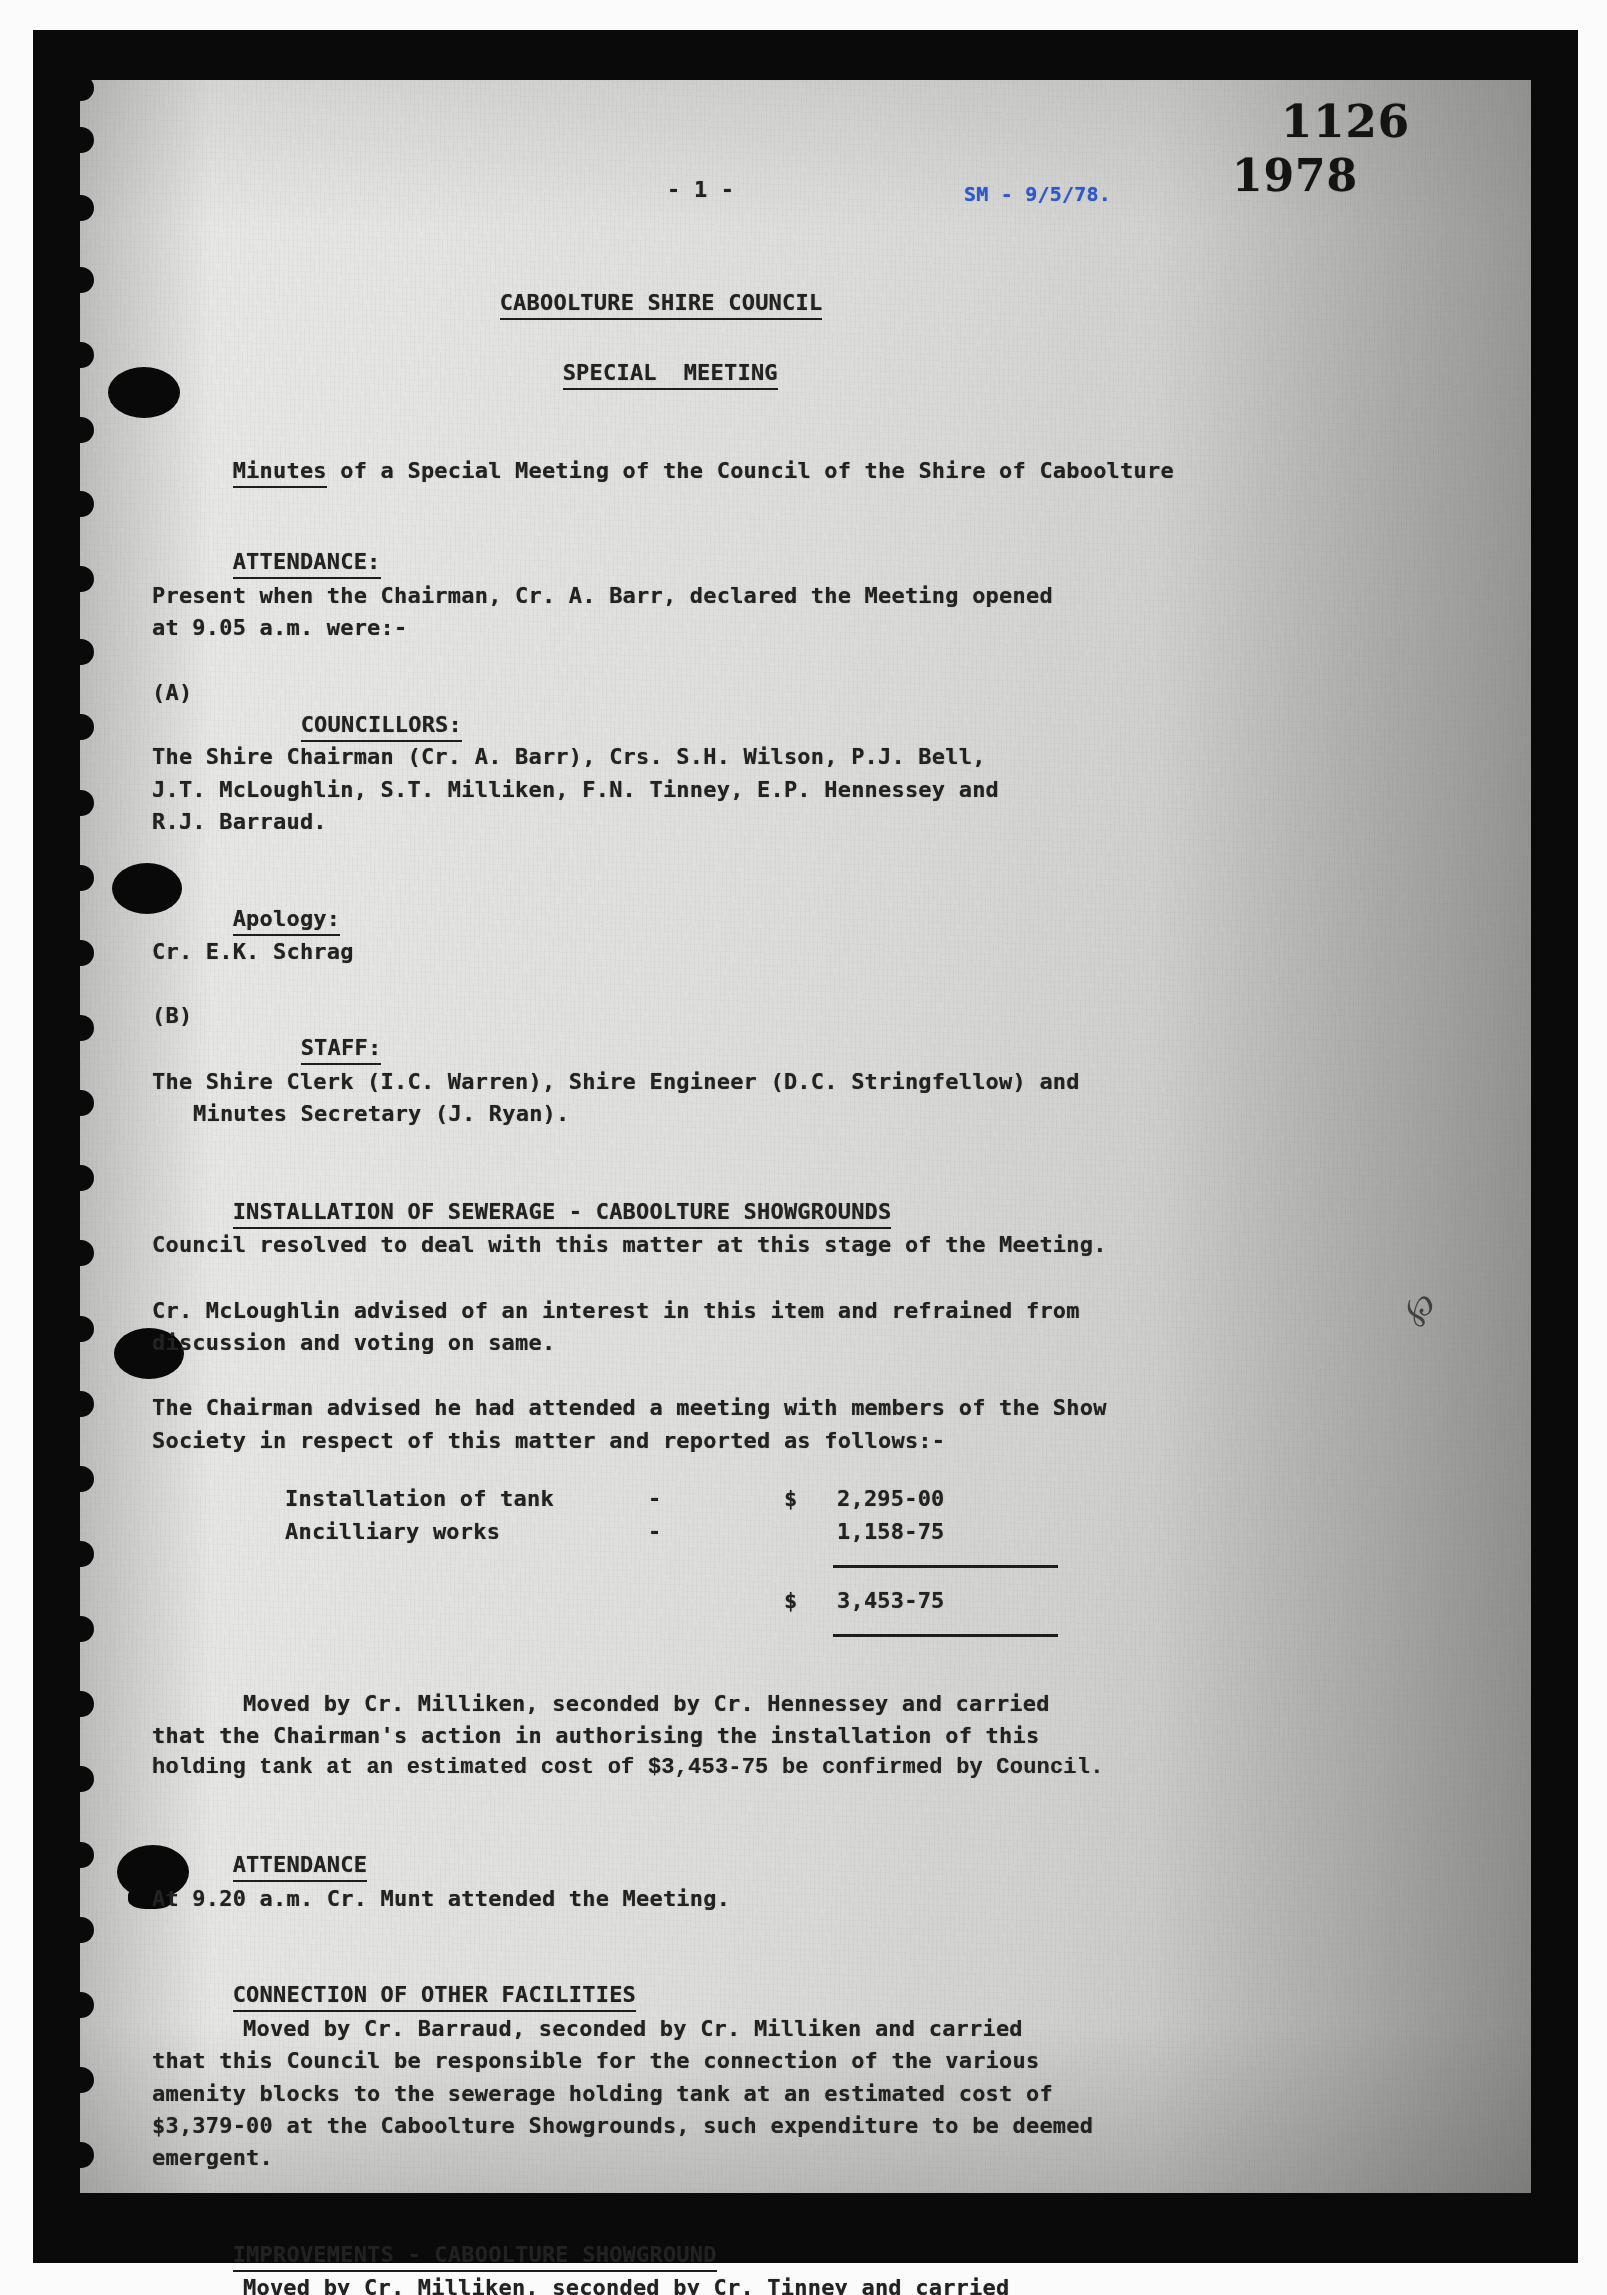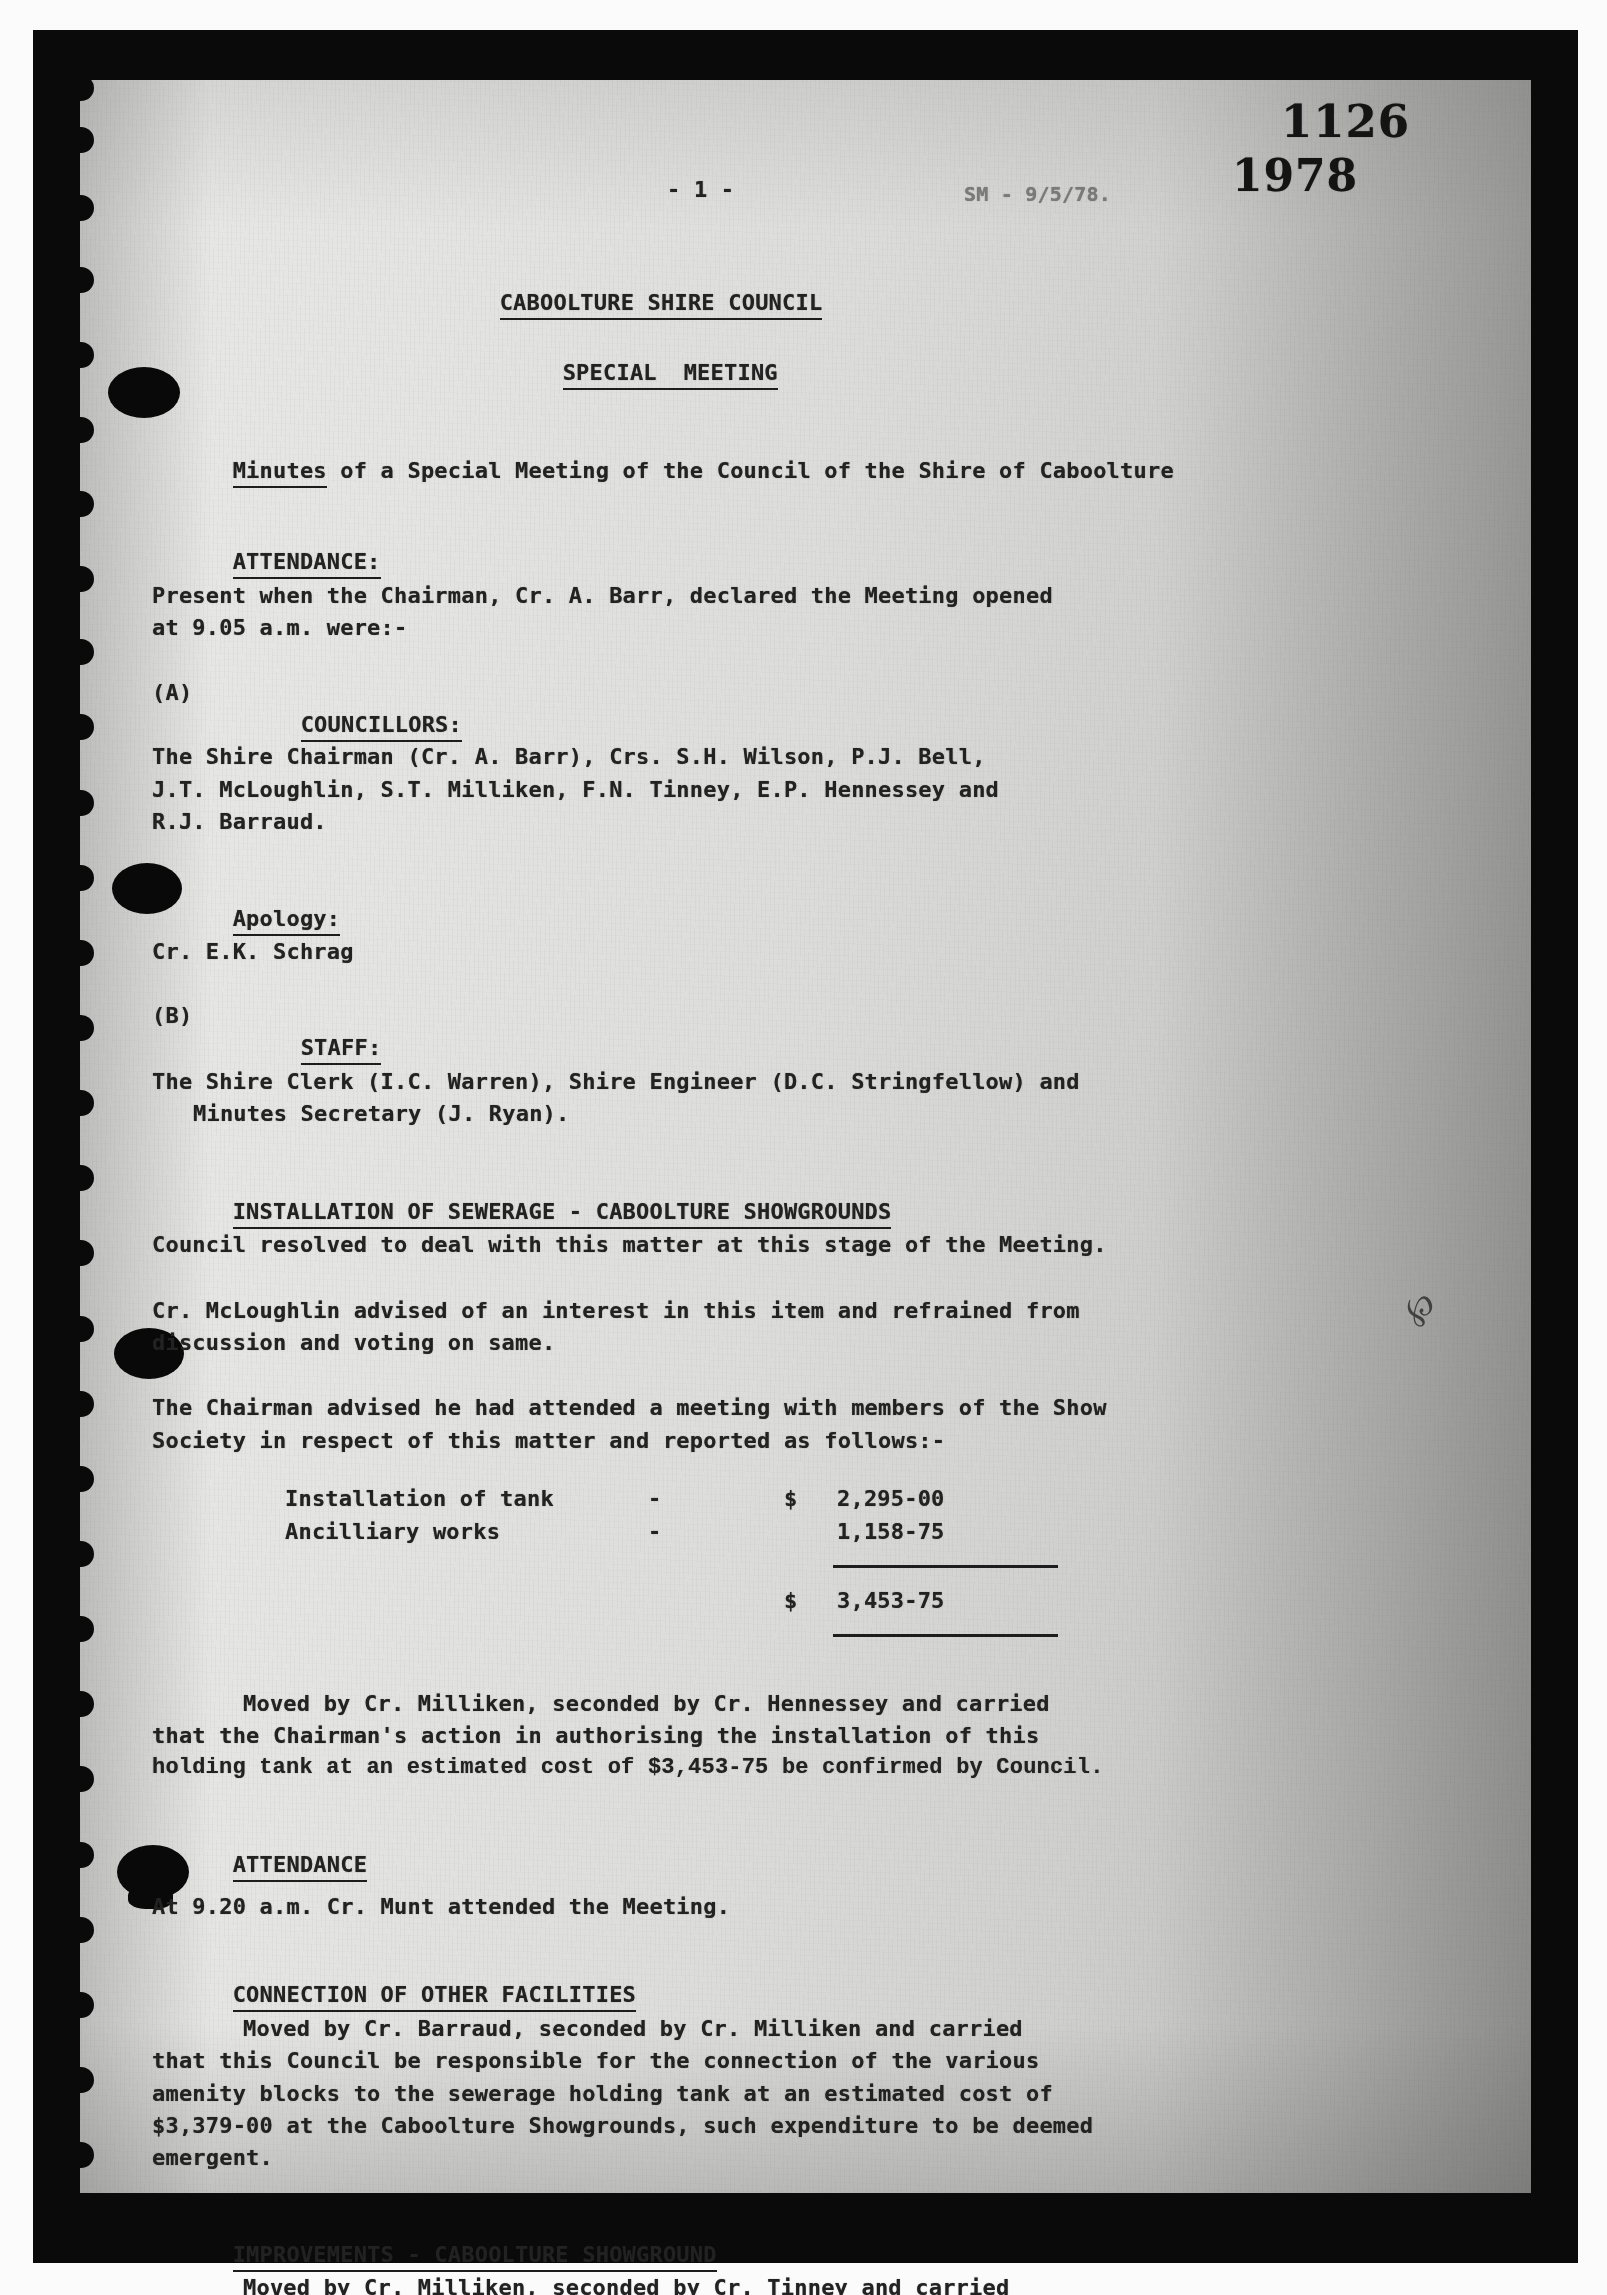--- a/index.html
+++ b/index.html
@@ -29,21 +29,21 @@
   
   .hole{position:absolute;background:#090909;border-radius:50%;}
 
   
   .doc{position:absolute;left:80px;top:80px;width:1451px;height:2113px;
        color:#1b1b1b;font-size:22px;line-height:32px;letter-spacing:0.2px;}
   .t{position:absolute;white-space:pre;font-family:"DejaVu Sans Mono",monospace;
      font-weight:700;color:#222;text-shadow:0 0 1px rgba(30,30,30,.55);}
   .u{border-bottom:2.6px solid #1d1d1d;padding-bottom:1.7px;display:inline-block;line-height:26px;}
   .hdrnum{font-family:"DejaVu Serif",serif;font-weight:700;color:#141414;}
-  .faint{color:#737373;opacity:.92;}
+  .faint{color:#1d4ed8;opacity:.92;}
   .rule{position:absolute;height:2.6px;background:#1d1d1d;}
   .mark{position:absolute;color:#2a2a2a;font-family:"DejaVu Serif",serif;
         transform:rotate(-28deg);opacity:.8;}
 </style>
 </head>
 <body>
 
 <div class="scan">
   <div class="blackframe"></div>
   <div class="paper">
@@ -160,21 +160,21 @@
 
     <div class="rule" style="left:753px;top:1554px;width:225px;"></div>
 
     <div class="t" style="left:163px;top:1608px;">Moved by Cr. Milliken, seconded by Cr. Hennessey and carried</div>
     <div class="t" style="left:72px;top:1640px;">that the Chairman's action in authorising the installation of this</div>
     <div class="t" style="left:72px;top:1672px;font-family:Liberation Mono, monospace;">holding tank at an estimated cost of $3,453-75 be confirmed by Council.</div>
 
     <div class="t" style="left:72px;top:1737px;text-align:center;">
       <span class="u">ATTENDANCE</span>
     </div>
-    <div class="t" style="left:72px;top:1803px;margin-top:8px;">At 9.20 a.m. Cr. Munt attended the Meeting.</div>
+    <div class="t" style="left:72px;top:1803px;">At 9.20 a.m. Cr. Munt attended the Meeting.</div>
 
     <div class="t" style="left:72px;top:1867px;">
       <span class="u">CONNECTION OF OTHER FACILITIES</span>
     </div>
     <div class="t" style="left:163px;top:1933px;">Moved by Cr. Barraud, seconded by Cr. Milliken and carried</div>
     <div class="t" style="left:72px;top:1965px;">that this Council be responsible for the connection of the various</div>
     <div class="t" style="left:72px;top:1998px;">amenity blocks to the sewerage holding tank at an estimated cost of</div>
     <div class="t" style="left:72px;top:2030px;">$3,379-00 at the Caboolture Showgrounds, such expenditure to be deemed</div>
     <div class="t" style="left:72px;top:2062px;">emergent.</div>
 

